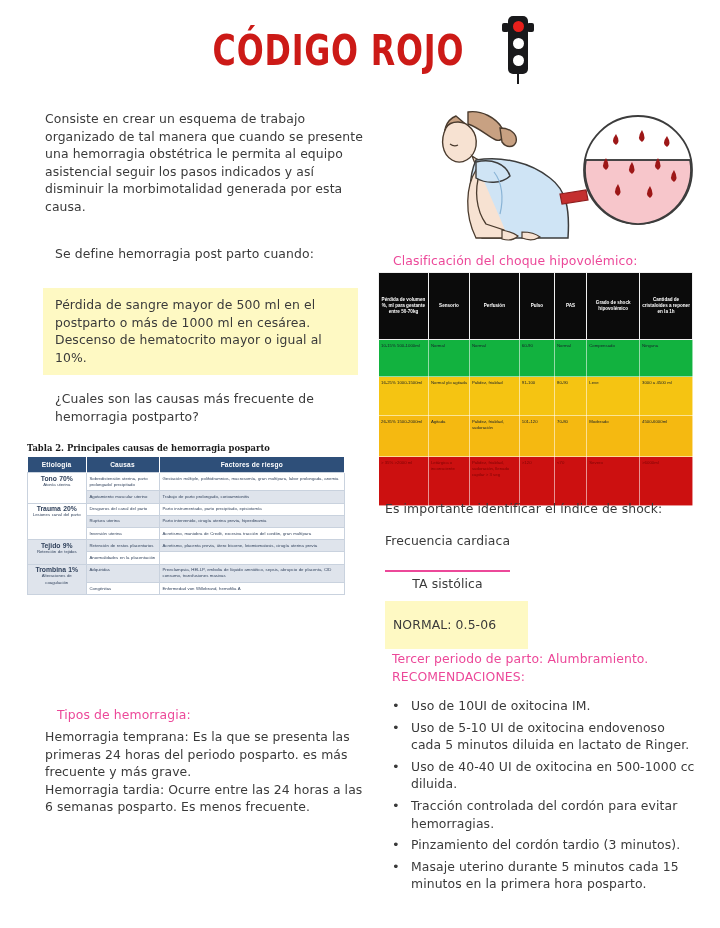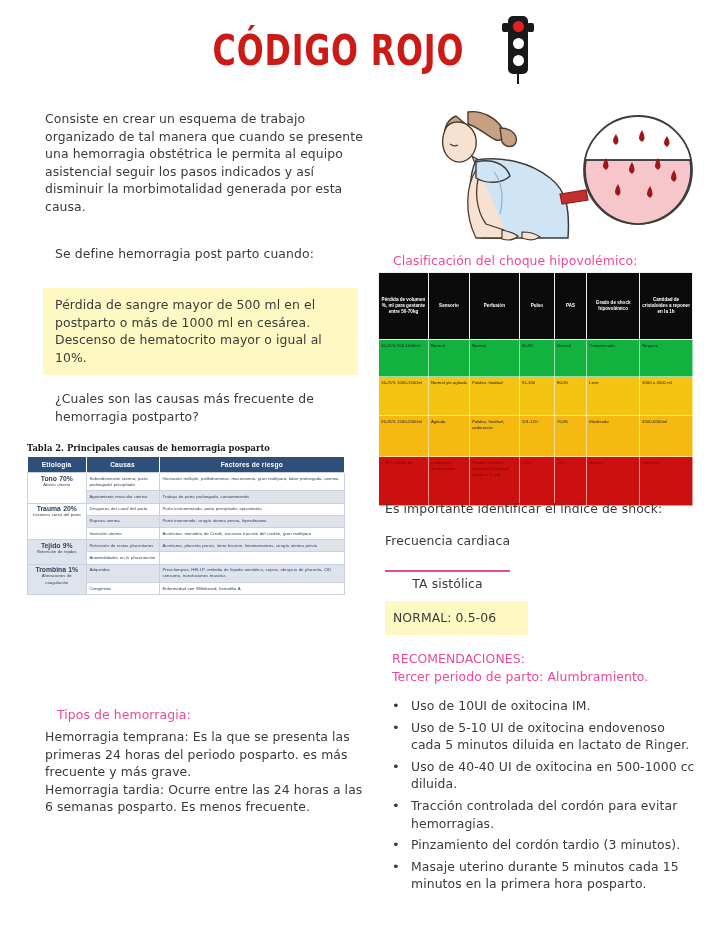--- a/index.html
+++ b/index.html
@@ -124,21 +124,21 @@
   tr.r-green td{background:#12b23f;height:30px;}
   tr.r-yellow td{background:#f5c412;height:32px;}
   tr.r-orange td{background:#f5b911;height:34px;}
   tr.r-red td{background:#cc1010;color:#7e0505;height:42px;}
 
   
   .idx-h{position:absolute;left:385px;top:500px;width:320px;}
   .frac{position:absolute;left:385px;top:532px;width:165px;text-align:left;}
   .frac-top{display:inline-block;padding-bottom:20px;border-bottom:2px solid #ec4899;text-align:center;}
   .frac-bot{display:block;text-align:center;width:125px;margin-top:3px;}
-  .normal-box{position:absolute;left:385px;top:585px;width:143px;padding:8px 8px;box-sizing:border-box;}
+  .normal-box{position:absolute;left:385px;top:585px;width:143px;padding:15px 8px;box-sizing:border-box;}
   .classes-box{position:absolute;left:548px;top:531px;width:152px;padding:5px 8px 6px 8px;box-sizing:border-box;}
   .classes-box div{line-height:18px;}
 
   
   .rec-h{position:absolute;left:392px;top:650px;width:310px;}
   .rec-list{position:absolute;left:392px;top:697px;width:305px;}
   .rec-list .li{display:flex;gap:14px;margin-bottom:4px;}
   .rec-list .bullet{flex:0 0 auto;width:5px;line-height:17.6px;font-size:13px;color:#3a3a3a;}
   .rec-list .li-text{flex:1 1 auto;}
 </style>
@@ -327,22 +327,22 @@
 
   <div class="frac hw">
     <span class="frac-top">Frecuencia cardiaca</span>
     <span class="frac-bot">TA sistólica</span>
   </div>
 
   <div class="normal-box pinkbox hw">NORMAL: 0.5-06</div>
 
 
   <div class="rec-h hw hw-red">
+    <div>Tercer periodo de parto: Alumbramiento.</div>
     <div>RECOMENDACIONES:</div>
-    <div>Tercer periodo de parto: Alumbramiento.</div>
   </div>
 
   <div class="rec-list hw" id="rec-list">
       <div class="li">
         <span class="bullet">•</span>
         <span class="li-text">Uso de 10UI de oxitocina IM.</span>
       </div>
       <div class="li">
         <span class="bullet">•</span>
         <span class="li-text">Uso de 5-10 UI de oxitocina endovenoso cada 5 minutos diluida en lactato de Ringer.</span>

